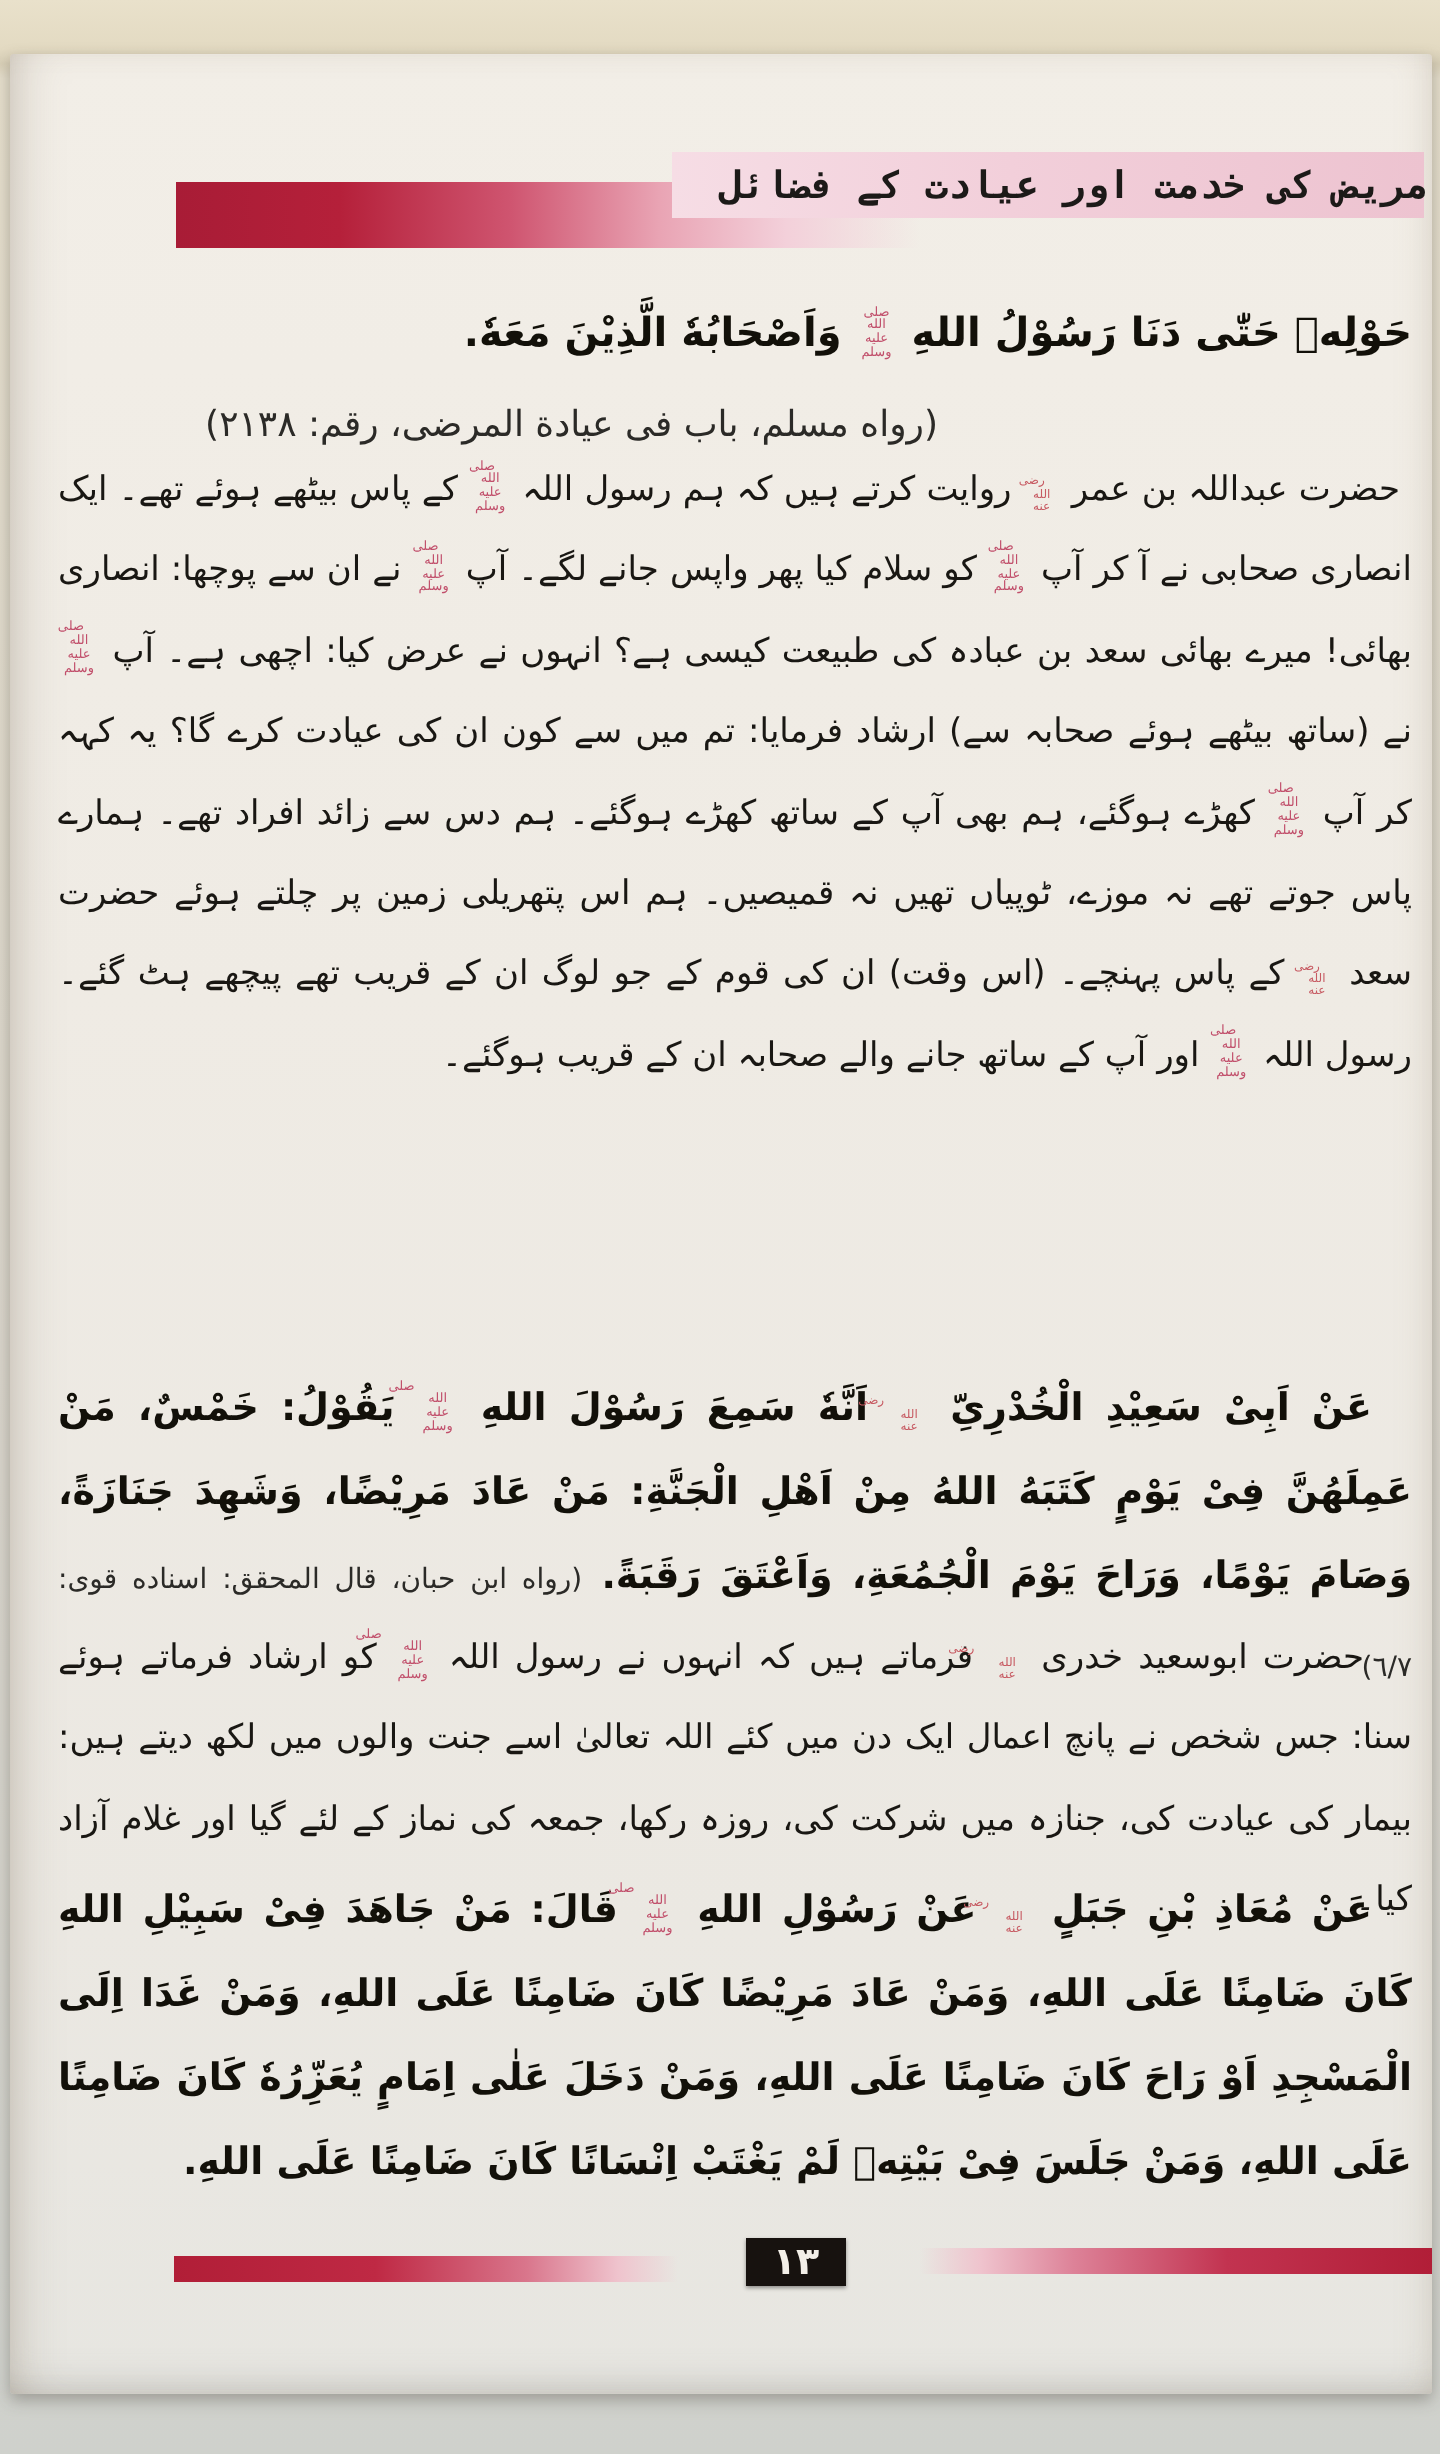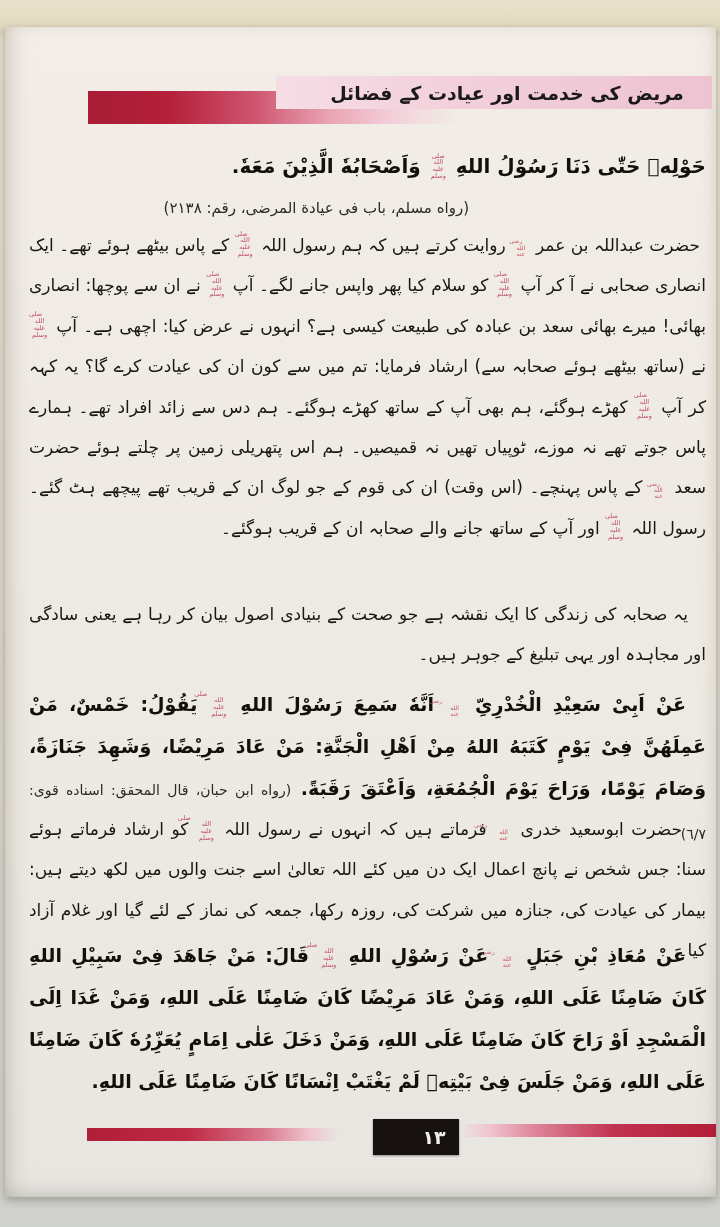--- a/index.html
+++ b/index.html
@@ -13,45 +13,45 @@
     position:absolute;left:5px;top:27px;width:711px;height:1170px;
     background:linear-gradient(180deg,#f2eee7 0%,#efebe4 40%,#ebe8e2 80%,#e7e6e1 100%);
     box-shadow:0 3px 8px rgba(60,55,45,.35),
                inset 16px 0 26px -16px rgba(120,105,85,.38),
                inset -10px 0 20px -12px rgba(150,132,105,.28),
                inset 0 -14px 22px -14px rgba(110,110,105,.30);
     border-radius:2px;
   }
   
   .title-band{
-    position:absolute;top:49px;right:4px;width:436px;height:33px;
+    position:absolute;top:49px;right:4px;width:376px;height:33px;
     background:linear-gradient(to left,#edc3d0 0%,#f2cfda 55%,#f6dde5 100%);
     display:flex;align-items:center;justify-content:center;
-    padding-left:26px;box-sizing:border-box;
+    padding-left:26px;box-sizing:border-box;font-family:Liberation Mono, monospace;
   }
   .title-band .title{
     font-size:19px;font-weight:bold;color:#1c1a18;letter-spacing:-.5px;white-space:nowrap;
   }
   .red-bar{
     position:absolute;top:64px;left:83px;width:372px;height:33px;
     background:linear-gradient(to right,#a81c36 0%,#b5203a 22%,#cf5570 45%,#e9a4b4 65%,#f3d0da 82%,rgba(246,221,229,0) 100%);
   }
   
   .blk{position:absolute;box-sizing:border-box;direction:rtl;}
   .arabic{
     font-weight:bold;color:#121009;
     font-size:19px;line-height:42px;
     text-align:justify;
   }
   .arabic.opening{right:10px;left:10px;top:96px;line-height:46px;font-size:20px;text-align:right;}
   .urdu{
     color:#191713;font-size:17px;line-height:40.4px;
     text-align:justify;right:10px;left:24px;
   }
-  .ref{font-size:15px;color:#2b2a27;font-weight:normal;white-space:nowrap;}
+  .ref{font-size:18px;color:#2b2a27;font-weight:normal;white-space:nowrap;}
   .ref.inline{font-size:14px;white-space:normal;margin-left:20px;}
   .ref-1{top:157px;right:247px;}
   .ref-3{top:1057px;left:30px;}
   .urdu-1{top:181px;text-indent:6px;}
   .urdu-2{top:550px;text-indent:18px;}
   .arabic-2{top:637px;right:10px;left:24px;text-indent:20px;}
   .urdu-3{top:765px;text-indent:24px;}
   .arabic-3{top:888px;right:10px;left:24px;text-indent:20px;}
   
   .hon{
@@ -64,45 +64,43 @@
   .fbar{position:absolute;height:13px;top:1101px;}
   .fbar-left{
     left:82px;width:252px;
     background:linear-gradient(to right,#b11e37 0%,#bf2944 40%,#d9768c 70%,#efc3cd 88%,rgba(243,210,218,0) 100%);
   }
   .fbar-right{
     left:455px;width:256px;top:1097px;
     background:linear-gradient(to left,#b11e37 0%,#c23350 40%,#dd8298 70%,#efc3cd 88%,rgba(243,210,218,0) 100%);
   }
   .page-box{
-    position:absolute;left:368px;top:1092px;width:50px;height:36px;
+    position:absolute;left:368px;top:1092px;width:50px;height:24px;
     background:#17120f;color:#f3efe8;
     display:flex;align-items:center;justify-content:center;
     font-size:19px;font-weight:bold;
     box-shadow:0 1px 2px rgba(0,0,0,.4);
-    padding-left:36px;
   }
 </style>
 </head>
 <body>
 
 <div class="page">
 
   <div class="red-bar"></div>
   <div class="title-band">
     <span class="title">مریض کی خدمت اور عیادت کے فضائل</span>
   </div>
 
   <p class="blk arabic opening">حَوْلِهٖ حَتّٰى دَنَا رَسُوْلُ اللهِ <span class="hon hon-saw">صلى الله عليه وسلم</span> وَاَصْحَابُهٗ الَّذِيْنَ مَعَهٗ.</p>
 
   <p class="blk ref ref-1">(رواه مسلم، باب فى عيادة المرضى، رقم: ٢١٣٨)</p>
 
   <p class="blk urdu urdu-1">حضرت عبداللہ بن عمر <span class="hon hon-ra">رضى الله عنه</span> روایت کرتے ہیں کہ ہم رسول اللہ <span class="hon hon-saw">صلى الله عليه وسلم</span> کے پاس بیٹھے ہوئے تھے۔ ایک انصاری صحابی نے آ کر آپ <span class="hon hon-saw">صلى الله عليه وسلم</span> کو سلام کیا پھر واپس جانے لگے۔ آپ <span class="hon hon-saw">صلى الله عليه وسلم</span> نے ان سے پوچھا: انصاری بھائی! میرے بھائی سعد بن عبادہ کی طبیعت کیسی ہے؟ انہوں نے عرض کیا: اچھی ہے۔ آپ <span class="hon hon-saw">صلى الله عليه وسلم</span> نے (ساتھ بیٹھے ہوئے صحابہ سے) ارشاد فرمایا: تم میں سے کون ان کی عیادت کرے گا؟ یہ کہہ کر آپ <span class="hon hon-saw">صلى الله عليه وسلم</span> کھڑے ہوگئے، ہم بھی آپ کے ساتھ کھڑے ہوگئے۔ ہم دس سے زائد افراد تھے۔ ہمارے پاس جوتے تھے نہ موزے، ٹوپیاں تھیں نہ قمیصیں۔ ہم اس پتھریلی زمین پر چلتے ہوئے حضرت سعد <span class="hon hon-ra">رضى الله عنه</span> کے پاس پہنچے۔ (اس وقت) ان کی قوم کے جو لوگ ان کے قریب تھے پیچھے ہٹ گئے۔ رسول اللہ <span class="hon hon-saw">صلى الله عليه وسلم</span> اور آپ کے ساتھ جانے والے صحابہ ان کے قریب ہوگئے۔</p>
 
-  <p class="blk urdu urdu-2">یہ صحابہ کی زندگی کا ایک نقشہ ہے جو صحت کے بنیادی اصول بیان کر رہا ہے یعنی سادگی اور مجاہدہ اور یہی تبلیغ کے جوہر ہیں۔</p>
 
   <p class="blk arabic arabic-2"><span>عَنْ اَبِىْ سَعِيْدِ الْخُدْرِىِّ <span class="hon hon-ra">رضى الله عنه</span> اَنَّهٗ سَمِعَ رَسُوْلَ اللهِ <span class="hon hon-saw">صلى الله عليه وسلم</span> يَقُوْلُ: خَمْسٌ، مَنْ عَمِلَهُنَّ فِىْ يَوْمٍ كَتَبَهُ اللهُ مِنْ اَهْلِ الْجَنَّةِ: مَنْ عَادَ مَرِيْضًا، وَشَهِدَ جَنَازَةً، وَصَامَ يَوْمًا، وَرَاحَ يَوْمَ الْجُمُعَةِ، وَاَعْتَقَ رَقَبَةً.</span> <span class="ref inline">(رواه ابن حبان، قال المحقق: اسناده قوى: ٦/٧)</span></p>
 
   <p class="blk urdu urdu-3">حضرت ابوسعید خدری <span class="hon hon-ra">رضى الله عنه</span> فرماتے ہیں کہ انہوں نے رسول اللہ <span class="hon hon-saw">صلى الله عليه وسلم</span> کو ارشاد فرماتے ہوئے سنا: جس شخص نے پانچ اعمال ایک دن میں کئے اللہ تعالیٰ اسے جنت والوں میں لکھ دیتے ہیں: بیمار کی عیادت کی، جنازہ میں شرکت کی، روزہ رکھا، جمعہ کی نماز کے لئے گیا اور غلام آزاد کیا۔</p>
 
   <p class="blk arabic arabic-3">عَنْ مُعَاذِ بْنِ جَبَلٍ <span class="hon hon-ra">رضى الله عنه</span> عَنْ رَسُوْلِ اللهِ <span class="hon hon-saw">صلى الله عليه وسلم</span> قَالَ: مَنْ جَاهَدَ فِىْ سَبِيْلِ اللهِ كَانَ ضَامِنًا عَلَى اللهِ، وَمَنْ عَادَ مَرِيْضًا كَانَ ضَامِنًا عَلَى اللهِ، وَمَنْ غَدَا اِلَى الْمَسْجِدِ اَوْ رَاحَ كَانَ ضَامِنًا عَلَى اللهِ، وَمَنْ دَخَلَ عَلٰى اِمَامٍ يُعَزِّرُهٗ كَانَ ضَامِنًا عَلَى اللهِ، وَمَنْ جَلَسَ فِىْ بَيْتِهٖ لَمْ يَغْتَبْ اِنْسَانًا كَانَ ضَامِنًا عَلَى اللهِ.</p>
 
 
   <div class="fbar fbar-left"></div>
   <div class="page-box">

